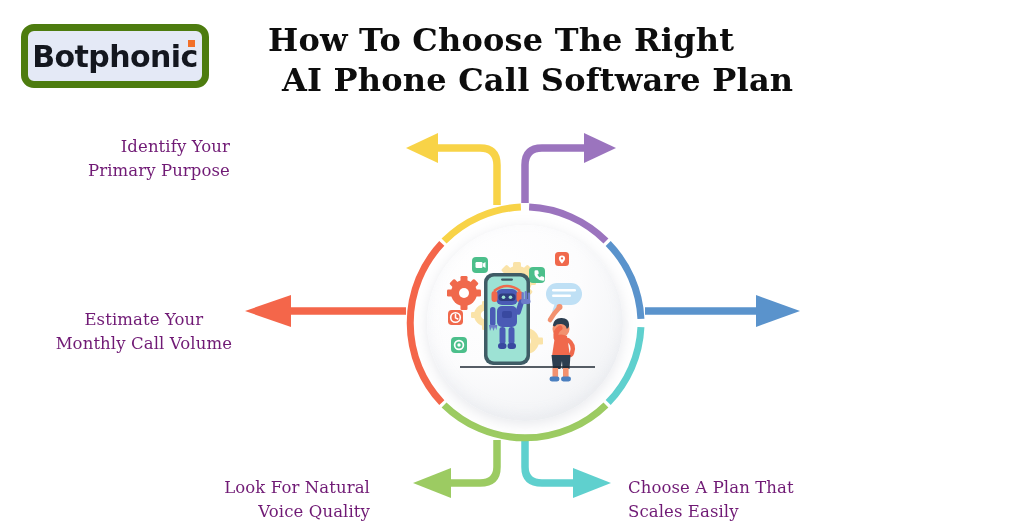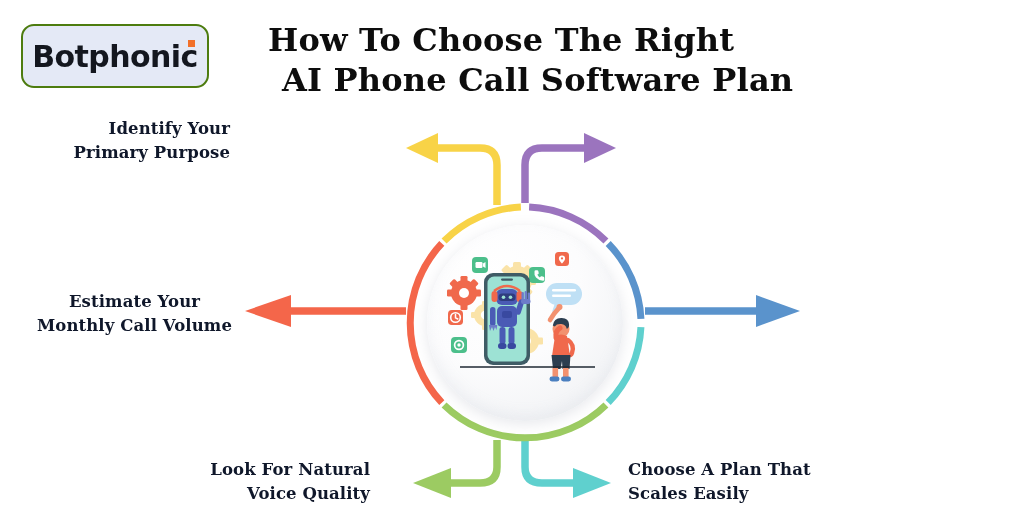--- a/index.html
+++ b/index.html
@@ -16,21 +16,21 @@
     height: 532px;
     background: #ffffff;
   }
 
   
   #logo-badge {
     position: absolute;
     left: 21px; top: 24px;
     width: 188px; height: 64px;
     background: #e4e9f6;
-    border: 2px solid #4d7c0f;
+    border: 7px solid #4d7c0f;
     border-radius: 13px;
     display: flex;
     align-items: center;
     justify-content: center;
   }
   #logo-text {
     position: relative;
     font-family: "DejaVu Sans", "Liberation Sans", sans-serif;
     font-weight: bold;
     font-size: 30px;
@@ -89,26 +89,27 @@
     position: absolute;
     left: 0; top: 0;
     width: 1030px; height: 532px;
     pointer-events: none;
   }
 
   
   .label {
     position: absolute;
     font-family: "DejaVu Serif", "Liberation Serif", serif;
-    font-weight: bold;
+    font-weight: normal;
     font-size: 16.5px;
     line-height: 24px;
-    color: #0f172a;
+    color: #701a75;
     letter-spacing: 0.1px;
     white-space: nowrap;
+    margin-top: 18px;
   }
   .label-right-align { text-align: right; }
   .label-left-align  { text-align: left; }
 
   #label-identify  { right: 800px; top: 117px; }
   #label-check     { left: 645px;  top: 117px; }
   #label-estimate  { right: 798px; top: 290px; text-align: center; }
   #label-review    { left: 818px;  top: 290px; }
   #label-voice     { right: 660px; top: 458px; }
   #label-scales    { left: 628px;  top: 458px; }

